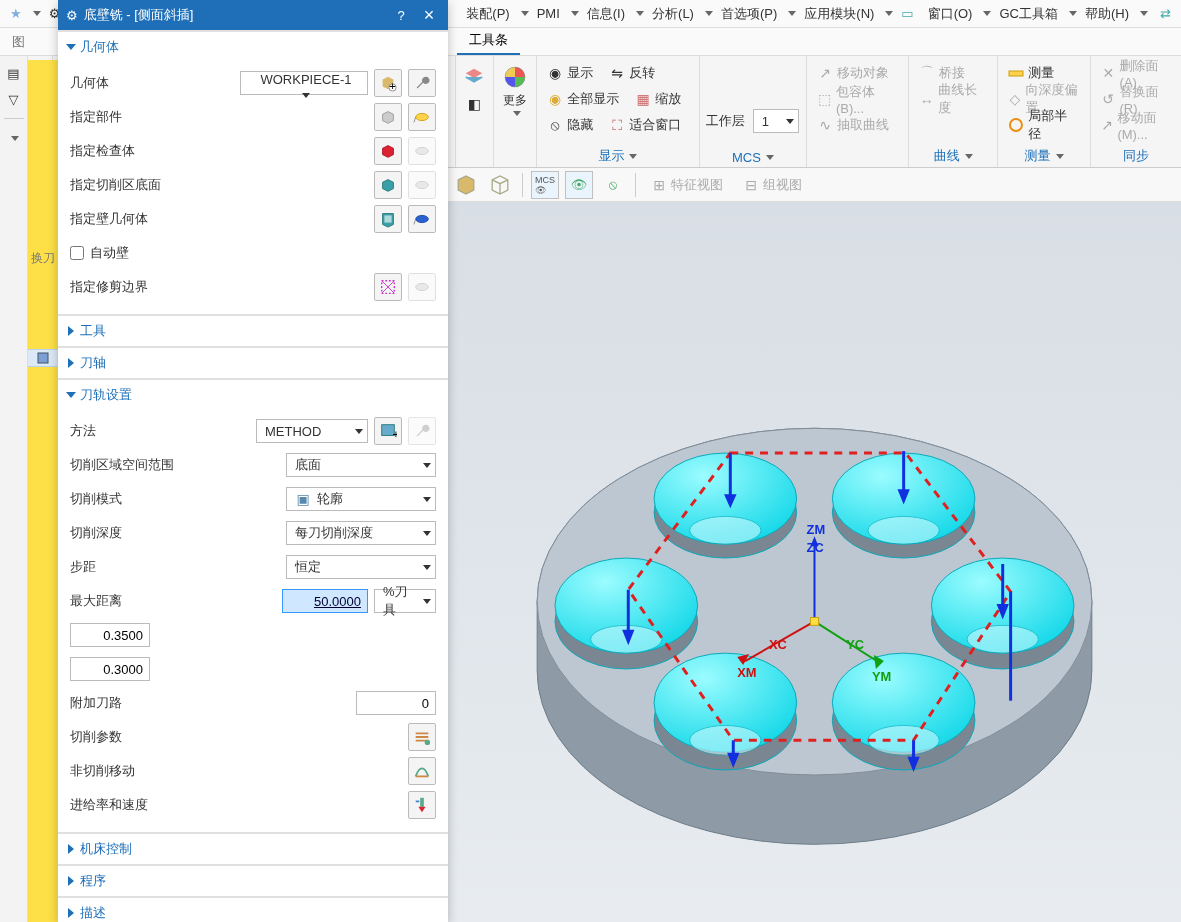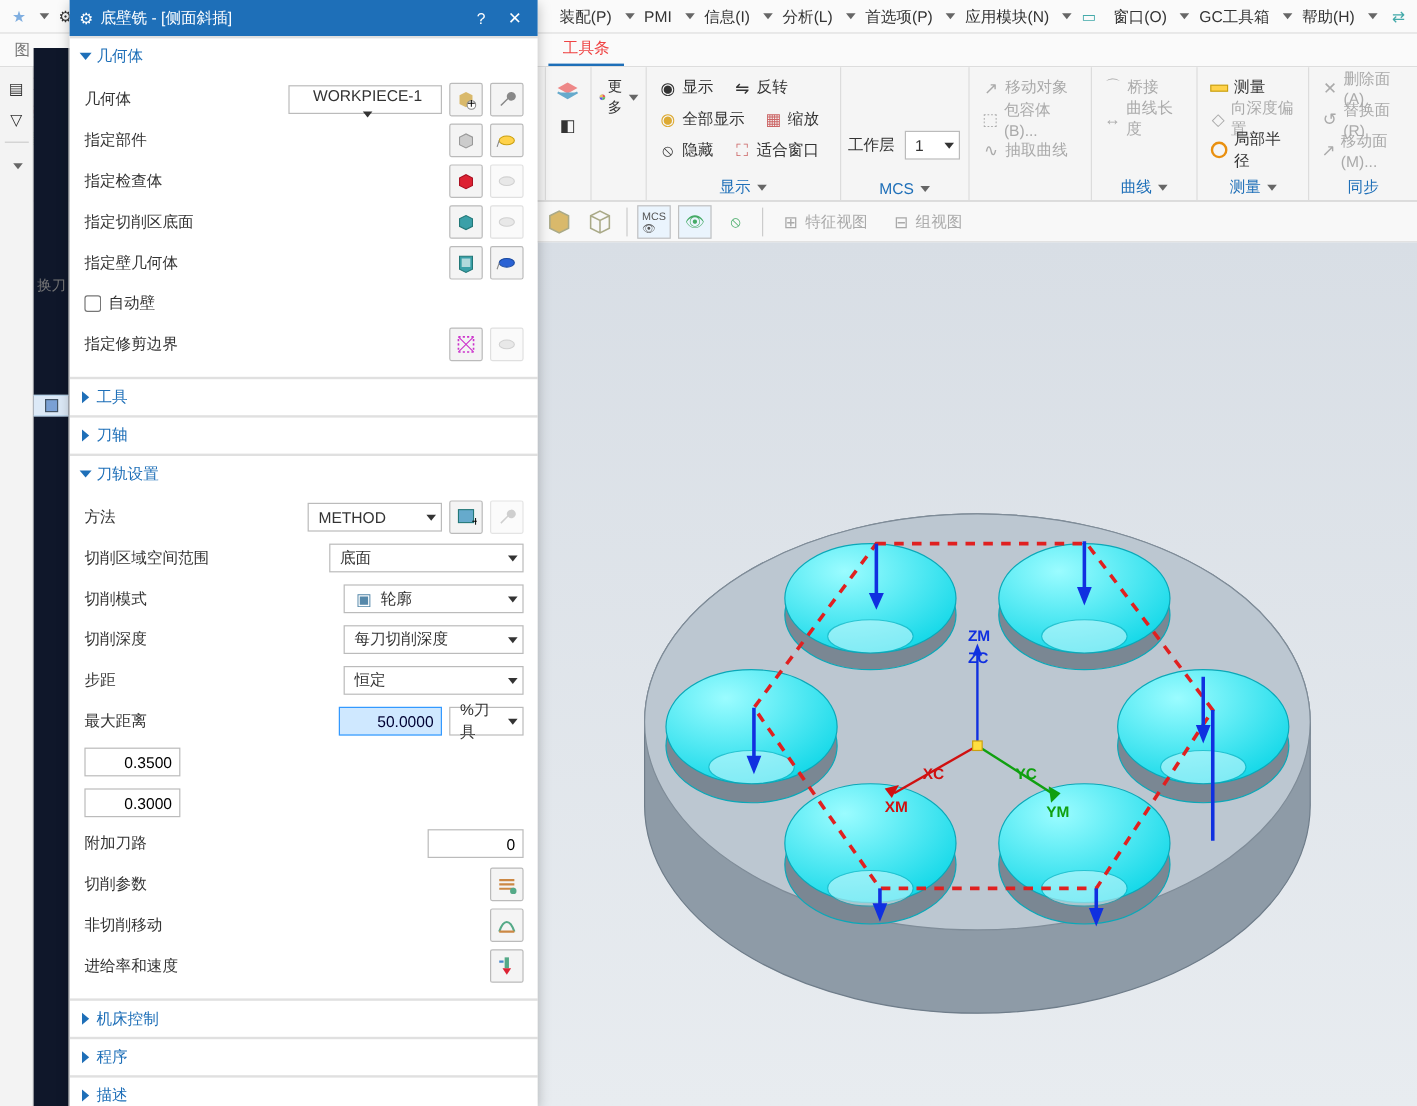--- a/index.html
+++ b/index.html
@@ -4,39 +4,39 @@
 <style>
 * { margin:0; padding:0; box-sizing:border-box; font-family:"Microsoft YaHei","Segoe UI",sans-serif; font-size:13px; }
 body { width:1181px; height:922px; background:#fff; overflow:hidden; position:relative; color:#333; }
 
 .topmenu { display:flex; align-items:center; height:28px; background:#fafafa; border-bottom:1px solid #ddd; padding:0 4px; gap:2px; position:relative; }
 .topmenu-item { padding:2px 6px; color:#333; cursor:pointer; display:inline-flex; align-items:center; }
 .drop-arrow { display:inline-block; width:0; height:0; border-left:4px solid transparent; border-right:4px solid transparent; border-top:5px solid #666; margin-left:3px; }
 
 .ribbon-tabs { height:28px; display:flex; align-items:flex-end; padding-left:60px; background:#fafafa; border-bottom:1px solid #ddd; }
 .ribbon-tab { padding:4px 12px; color:#777; }
-.ribbon-tab.active { color:#ef4444; border-bottom:2px solid #1e6fb8; font-weight:500; }
+.ribbon-tab.active { color:#000000; border-bottom:2px solid #1e6fb8; font-weight:500; }
 
 .ribbon { display:flex; height:112px; background:#f5f5f5; border-bottom:1px solid #ccc; }
 .ribbon-left { width:58px; border-right:1px solid #dcdcdc; display:flex; flex-direction:column; align-items:center; padding-top:6px; gap:6px; }
 .ribbon-group { border-right:1px solid #dcdcdc; padding:4px 6px; display:flex; flex-direction:column; justify-content:flex-start; position:relative; }
 .ribbon-group-title { position:absolute; bottom:2px; left:0; right:0; text-align:center; color:#1e6fb8; font-size:12px; display:flex; align-items:center; justify-content:center; gap:2px; }
 .ribbon-row { display:flex; align-items:center; gap:8px; height:26px; }
 .ribbon-btn { display:flex; align-items:center; gap:4px; padding:1px 4px; color:#333; cursor:pointer; }
 .ribbon-btn.disabled { color:#aaa; }
 .icon16 { width:16px; height:16px; display:inline-flex; align-items:center; justify-content:center; font-size:14px; }
 
 .icon-toolbar { height:34px; display:flex; align-items:center; gap:6px; padding:0 8px; background:#f8f8f8; border-bottom:1px solid #ddd; }
 .tool-btn { width:28px; height:28px; display:inline-flex; align-items:center; justify-content:center; border:1px solid transparent; cursor:pointer; color:#4a6; }
 .tool-sep { width:1px; height:24px; background:#ccc; margin:0 2px; }
 
 .left-rail { position:absolute; left:0; top:56px; width:28px; bottom:0; background:#f3f3f3; border-right:1px solid #ddd; display:flex; flex-direction:column; align-items:center; padding-top:6px; gap:4px; }
 .left-rail .rb { width:22px; height:22px; display:flex; align-items:center; justify-content:center; cursor:pointer; }
 
-.left-tree { position:absolute; left:28px; top:40px; width:30px; bottom:0; background:#0f172a; border-right:1px solid #ddd; }
+.left-tree { position:absolute; left:28px; top:60px; width:30px; bottom:0; background:#fde047; border-right:1px solid #ddd; }
 .left-tree .tab-label { position:absolute; top:186px; left:0; width:30px; text-align:center; color:#777; font-size:12px; writing-mode:horizontal-tb; padding:4px 2px; }
 
 .dialog { position:absolute; left:58px; top:0; width:390px; height:922px; background:#fff;  box-shadow:0 3px 10px rgba(0,0,0,.25); display:flex; flex-direction:column; z-index:10; }
 .dlg-title { height:30px; background:#1e6fb8; color:#fff; display:flex; align-items:center; padding:0 8px; gap:6px; }
 .dlg-title .t { flex:1; }
 .dlg-title .tbtn { width:22px; height:22px; display:flex; align-items:center; justify-content:center; cursor:pointer; }
 .dlg-body { flex:1; overflow:auto; position:relative; }
 .dlg-body::-webkit-scrollbar { width:16px; }
 .dlg-body::-webkit-scrollbar-track { background:#f0f0f0; }
 .dlg-body::-webkit-scrollbar-thumb { background:#c7c7c7; border:1px solid #aaa; }
@@ -122,21 +122,21 @@
     <div class="icon16" style="margin:6px auto;width:22px;height:22px;">
       <svg viewBox="0 0 24 24">
           <path fill="#e88" d="M12 3l9 5-9 5-9-5z"></path>
           <path fill="#6ac" d="M3 12l9 5 9-5" stroke="#6ac" stroke-width="2"></path>
         </svg>
     </div>
     <div class="icon16" style="margin:2px auto;">◧</div>
   </div>
 
   <div class="ribbon-group" style="width:46px;">
-    <div style="display:flex;align-items:center;gap:2px;padding-top:4px;">
+    <div style="display:flex;flex-direction:column;align-items:center;gap:2px;padding-top:4px;">
       <div class="icon16" style="width:26px;height:26px;">
         <svg viewBox="0 0 24 24">
             <circle cx="12" cy="12" r="9" fill="none" stroke="#888" stroke-width="1"></circle>
             <path d="M12 3a9 9 0 019 9h-9z" fill="#e55"></path>
             <path d="M21 12a9 9 0 01-9 9v-9z" fill="#5b5"></path>
             <path d="M12 21a9 9 0 01-9-9h9z" fill="#55e"></path>
             <path d="M3 12a9 9 0 019-9v9z" fill="#ec5"></path>
           </svg>
       </div>
       <span style="font-size:12px;">更多</span>
@@ -492,21 +492,21 @@
               </svg>
             </span>
           <span class="iconbtn" style="opacity:.4;">
               <svg viewBox="0 0 20 20">
                 <path fill="#888" d="M14 3a4 4 0 00-3.6 5.7L4 15l1 1 6.3-6.4A4 4 0 1014 3z"></path>
               </svg>
             </span>
         </div>
         <div class="form-row">
           <span class="lbl">切削区域空间范围</span>
-          <span class="combo" style="width:162px;">
+          <span class="combo" style="width:150px;">
               <span class="cv">底面</span>
               <span class="ca"></span>
             </span>
         </div>
         <div class="form-row">
           <span class="lbl">切削模式</span>
           <span class="combo" style="width:150px;">
               <span class="icon16" style="color:#58a;">▣</span>
               <span class="cv">轮廓</span>
               <span class="ca"></span>
@@ -521,21 +521,21 @@
         </div>
         <div class="form-row">
           <span class="lbl">步距</span>
           <span class="combo" style="width:150px;">
               <span class="cv">恒定</span>
               <span class="ca"></span>
             </span>
         </div>
         <div class="form-row">
           <span class="lbl">最大距离</span>
-          <input class="txtinput sel" style="width: 86px;" value="50.0000">
+          <input class="txtinput sel" style="width: 86px; text-decoration: underline;" value="50.0000">
           <span class="combo" style="width:62px;">
               <span class="cv">%刀具</span>
               <span class="ca"></span>
             </span>
         </div>
         <div class="form-row">
           <input class="txtinput" style="width: 80px;" value="0.3500">
         </div>
         <div class="form-row">
           <input class="txtinput" style="width: 80px;" value="0.3000">

